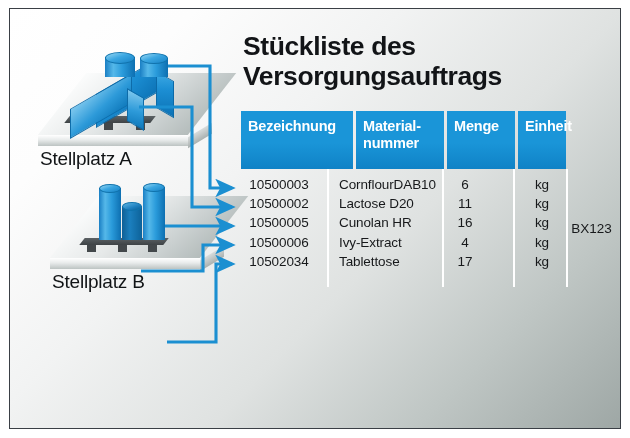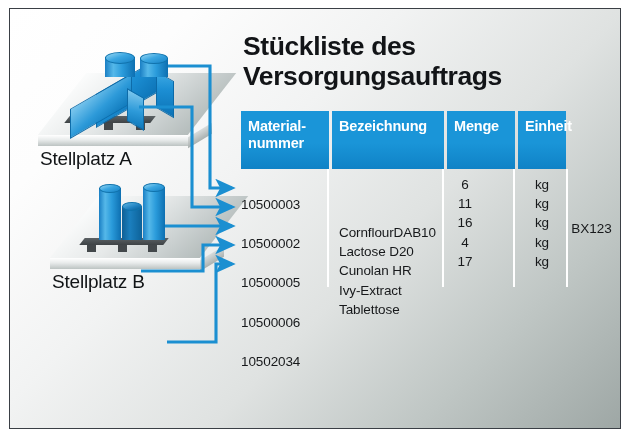--- a/index.html
+++ b/index.html
@@ -160,21 +160,21 @@
   }
   .tcol.sep{ border-right:2px solid #ffffff; }
   .cell{
     font-family:"Liberation Sans", sans-serif;
     font-size:13.5px;
     line-height:19.2px;
     color:#17191b;
     letter-spacing:-0.1px;
     white-space:nowrap;
   }
-  .cell.num{ text-align:left;margin-top:20px; }
+  .cell.num{ text-align:center; }
   .cell.ctr{ text-align:center; }
   .charge-cell{
     position:absolute;
     left:0;right:0;top:0;bottom:0;
     display:flex;align-items:center;justify-content:center;
     font-size:13.5px;color:#17191b;
   }
 </style>
 </head>
 <body>
@@ -250,26 +250,26 @@
   </svg>
 
   <div id="title">
     <div>Stückliste des</div>
     <div>Versorgungsauftrags</div>
   </div>
 
   <div id="table">
 
     <div class="thead">
+      <div class="th" style="width:112px;">
+        <span>Bezeichnung</span>
+      </div>
       <div class="th" style="width:88px;">
         <span>Material-</span>
         <span>nummer</span>
-      </div>
-      <div class="th" style="width:112px;">
-        <span>Bezeichnung</span>
       </div>
       <div class="th" style="width:68px;">
         <span>Menge</span>
       </div>
       <div class="th" style="width:48px;">
         <span>Einheit</span>
       </div>
     </div>
 
     <div class="tbody">
@@ -277,21 +277,21 @@
         <div style="padding:6px 10px 0 0;">
           <div class="cell num">10500003</div>
           <div class="cell num">10500002</div>
           <div class="cell num">10500005</div>
           <div class="cell num">10500006</div>
           <div class="cell num">10502034</div>
         </div>
       </div>
 
       <div class="tcol sep" style="left:91px;width:112px;">
-        <div style="padding:6px 4px 0 7px;margin-top:48px;">
+        <div style="padding:6px 4px 0 7px;">
           <div class="cell">CornflourDAB10</div>
           <div class="cell">Lactose D20</div>
           <div class="cell">Cunolan HR</div>
           <div class="cell">Ivy-Extract</div>
           <div class="cell">Tablettose</div>
         </div>
       </div>
 
       <div class="tcol sep" style="left:206px;width:68px;">
         <div style="padding:6px 30px 0 0;">

